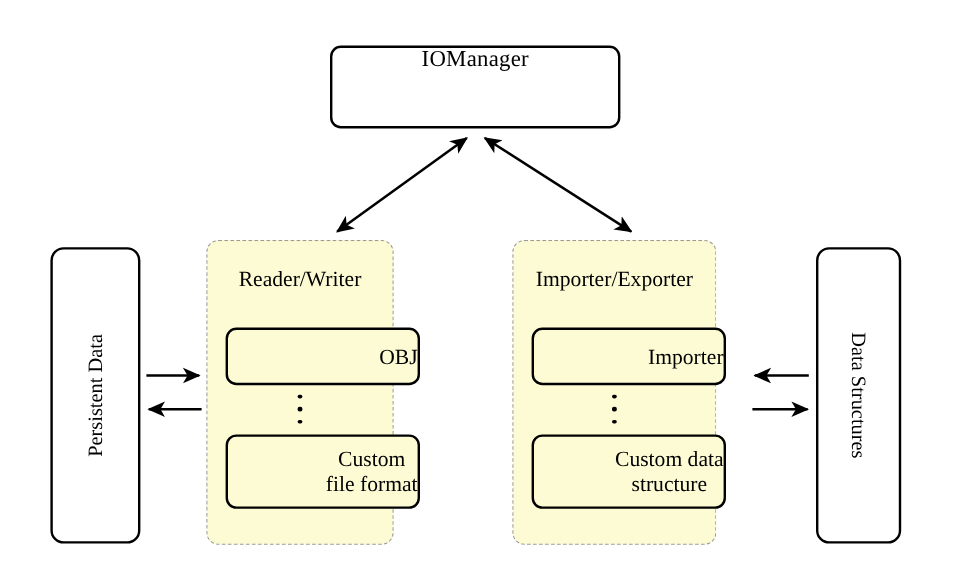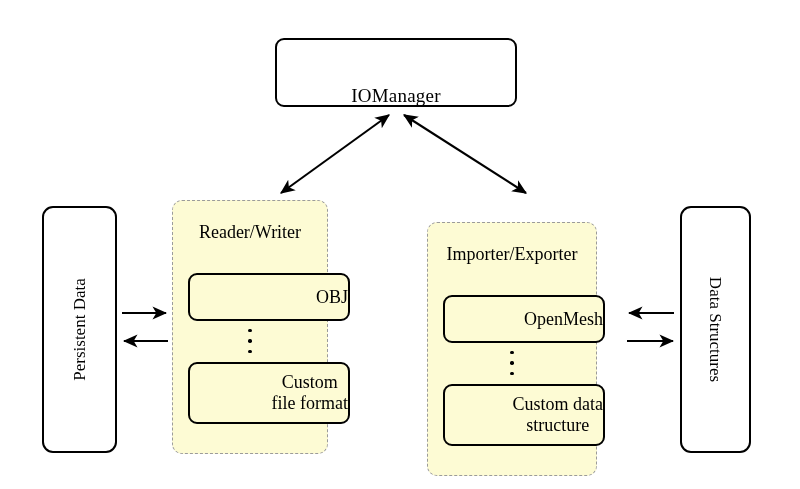--- a/index.html
+++ b/index.html
@@ -33,21 +33,21 @@
   .manager-node {
     position: absolute;
     left: 275px;
     top: 38px;
     width: 242px;
     height: 69px;
     border: 2.2px solid #000000;
     border-radius: 9px;
     background: #ffffff;
     display: flex;
-    align-items: flex-end;
+    align-items: flex-start;
     justify-content: center;
     box-sizing: border-box;
   }
   .manager-node .label {
     font-size: 19px;
     letter-spacing: 0.2px;
     line-height: 1;
   }
 
   
@@ -95,21 +95,20 @@
     border-radius: 10px;
     box-sizing: border-box;
   }
   .group.group-left {
     left: 172px;
     width: 156px;
   }
   .group.group-right {
     left: 427px;
     width: 170px;
-    margin-top: 22px;
   }
   .group-title {
     position: absolute;
     top: 22px;
     left: 0;
     width: 100%;
     text-align: center;
     font-size: 18px;
     line-height: 1;
     white-space: nowrap;
@@ -218,21 +217,21 @@
         <span>Custom</span><br>
         <span>file format</span>
       </span>
     </div>
   </div>
 
   <div class="group group-right">
     <div class="group-title">Importer/Exporter</div>
 
     <div class="item-box first">
-      <span class="label">OpenMesh</span>
+      <span class="label">Importer</span>
     </div>
 
     <div class="ellipsis">
       <span class="dot"></span>
         <span class="dot"></span>
         <span class="dot"></span>
     </div>
 
     <div class="item-box last">
       <span class="label">

